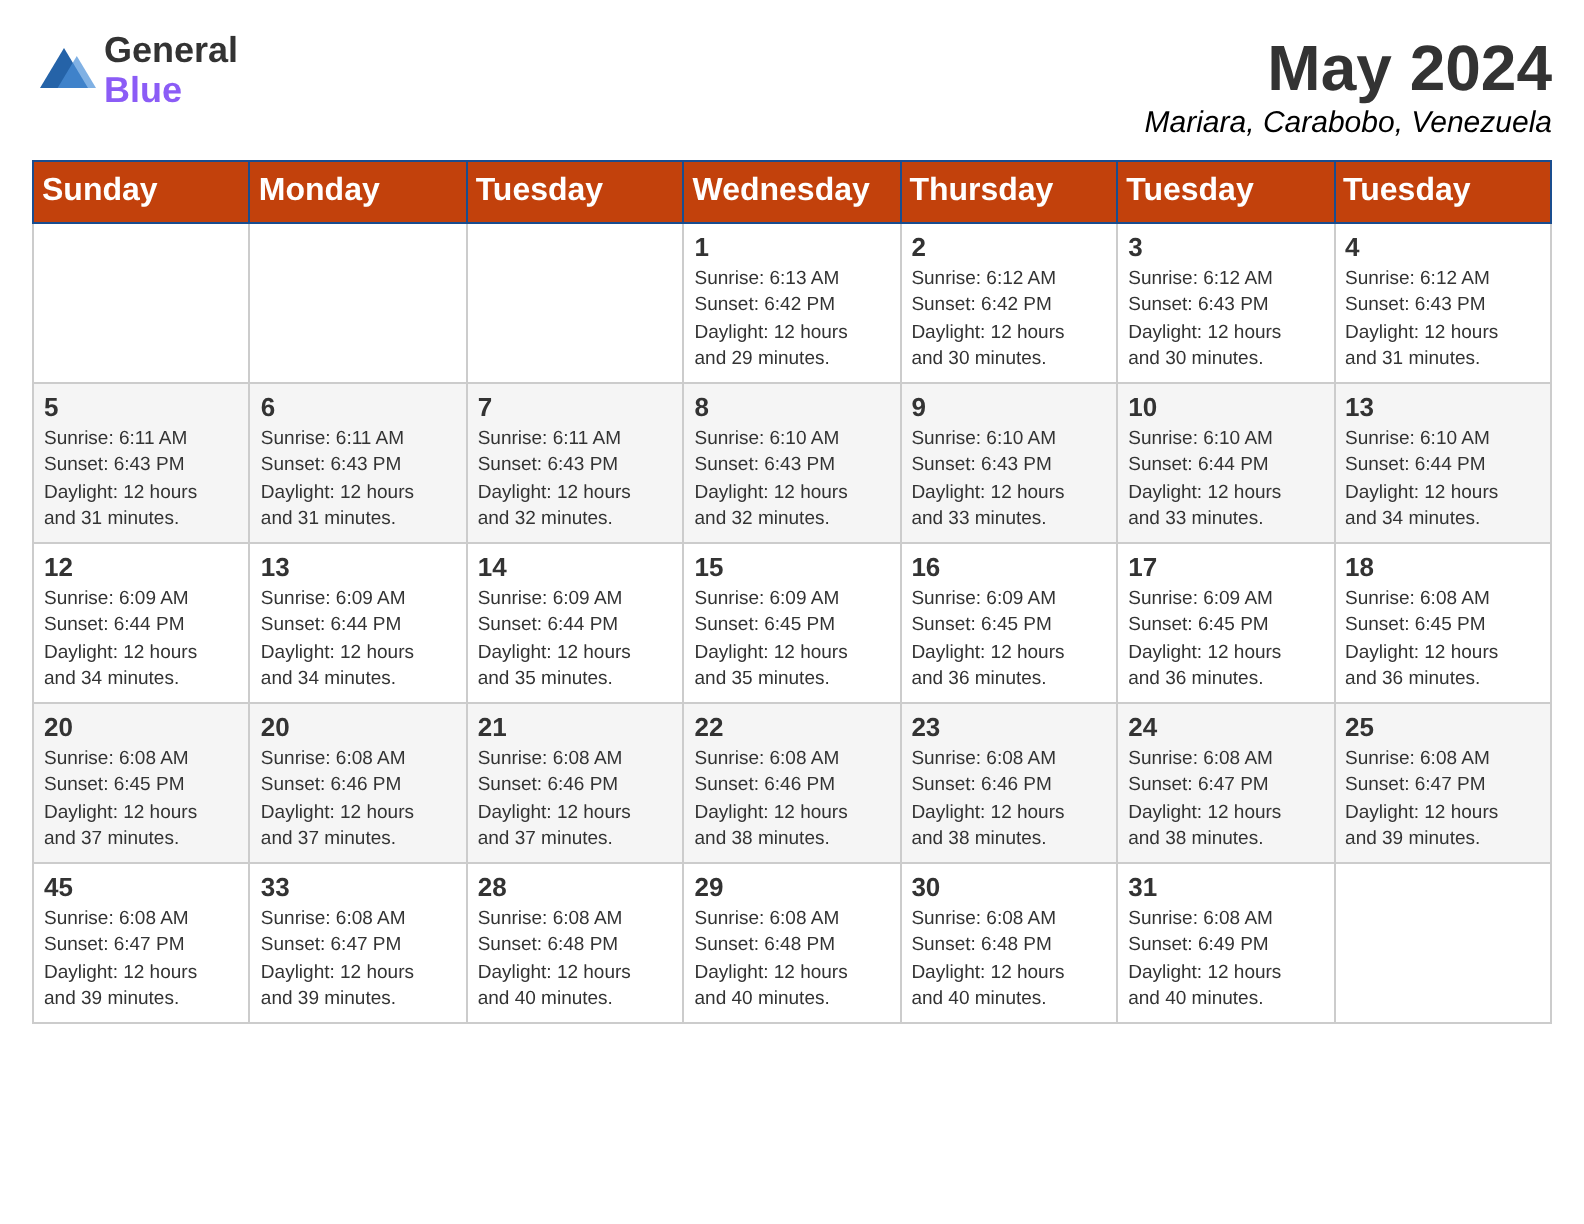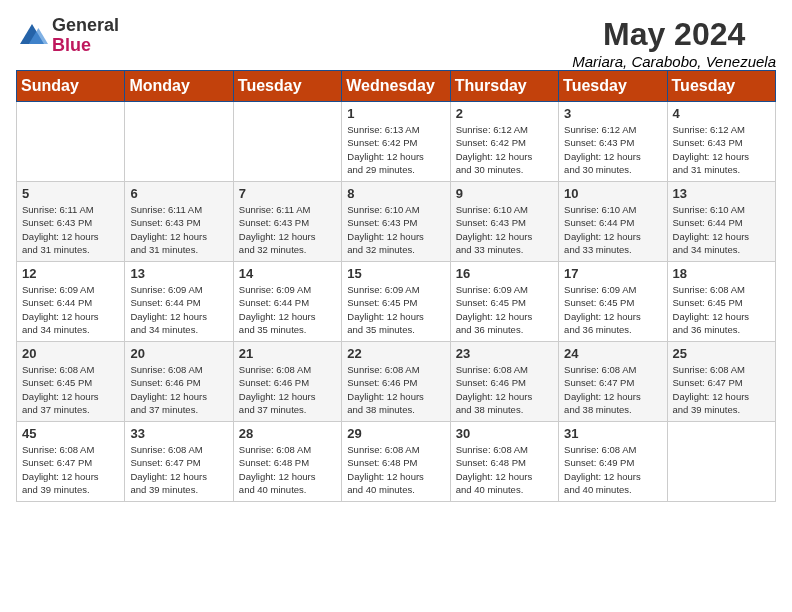--- a/index.html
+++ b/index.html
@@ -7,39 +7,40 @@
       font-family: Arial, sans-serif;
       background: #fff;
       width: 792px;
       min-height: 612px;
       padding: 16px;
     }
     .header {
       display: flex;
       justify-content: space-between;
       align-items: flex-start;
+      margin-bottom: 10px;
     }
     .logo {
       display: flex;
       align-items: center;
       gap: 4px;
     }
     .logo-text {
       font-size: 18px;
       font-weight: bold;
       line-height: 1.1;
     }
     .logo-text .general { color: #333; }
-    .logo-text .blue { color: #be185d; }
+    .logo-text .blue { color: #8b5cf6; }
     .logo-icon {
       width: 32px;
       height: 32px;
     }
     .title-block {
-      text-align: center;
+      text-align: right;
     }
     .month-title {
       font-size: 32px;
       font-weight: bold;
       color: #333;
     }
     .location {
       font-size: 15px;
       color: #000000;
       font-style: italic;

